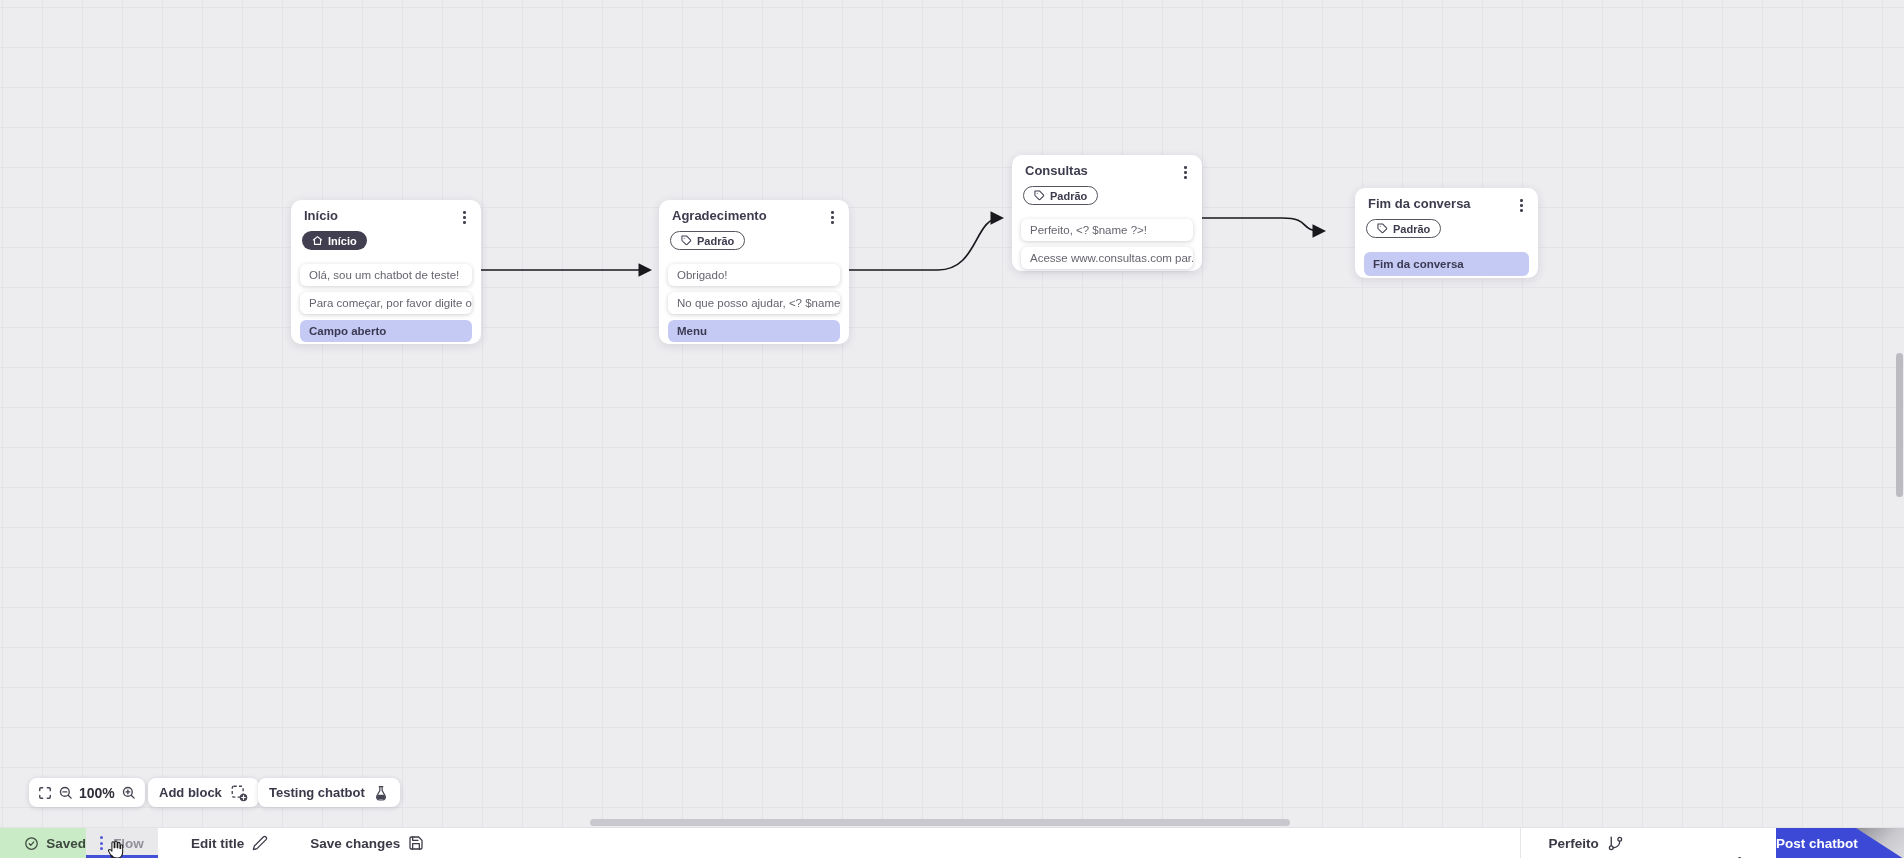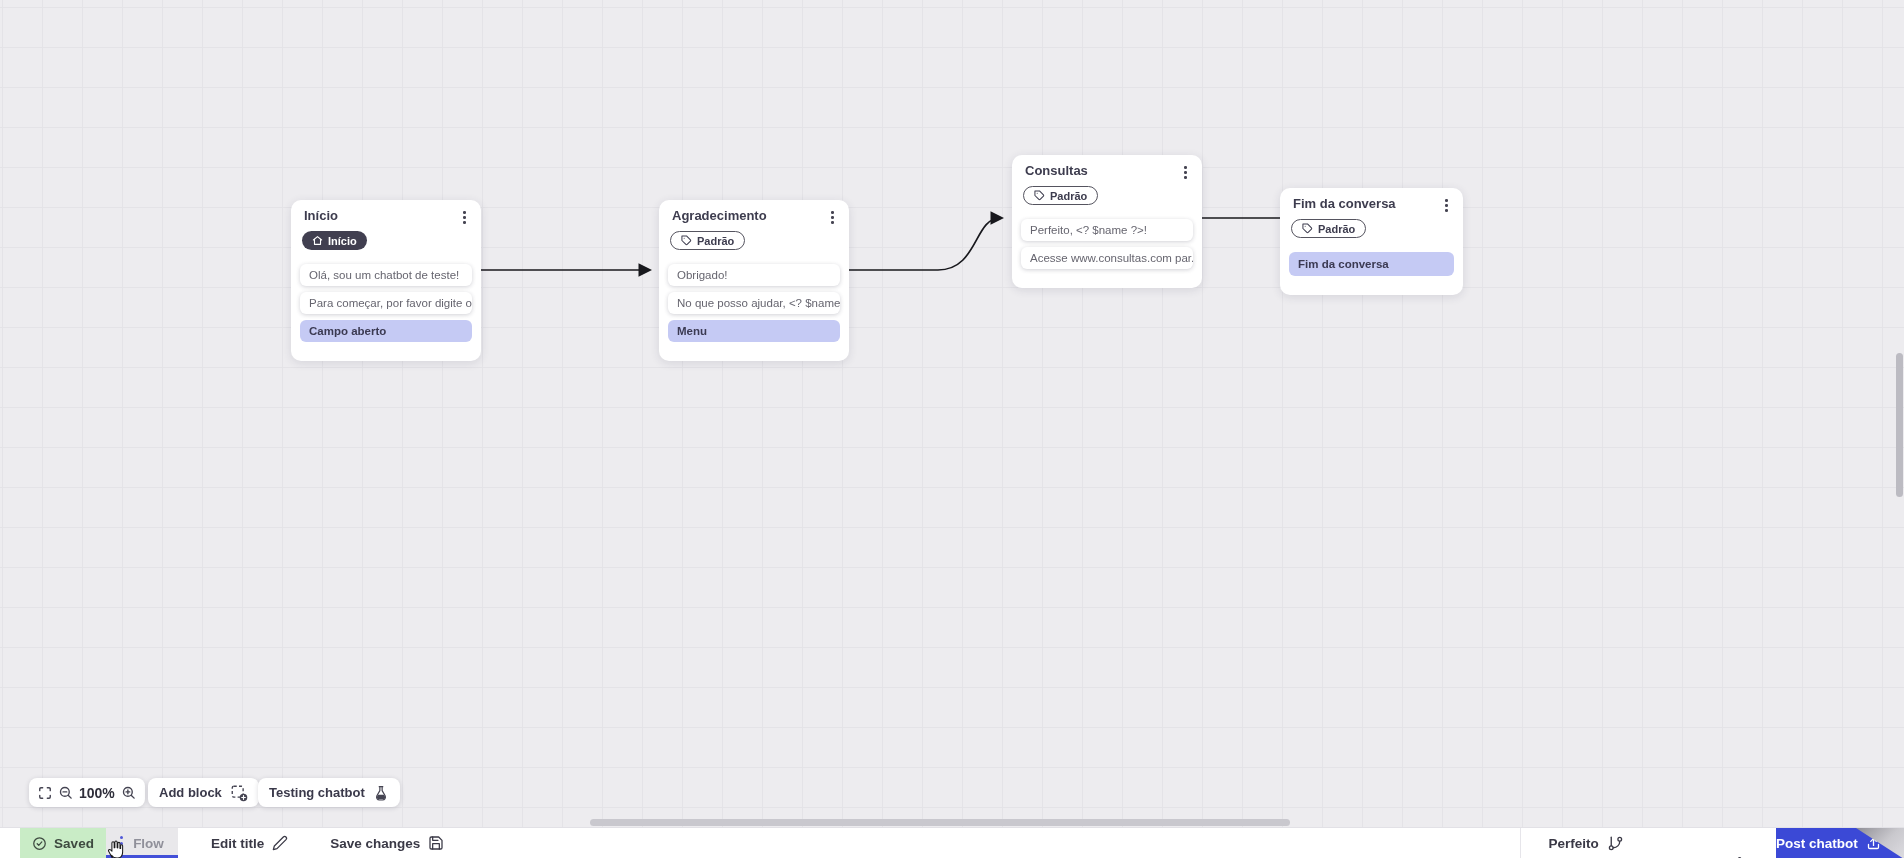--- a/index.html
+++ b/index.html
@@ -10,26 +10,26 @@
   
   .canvas { position:absolute; left:0; top:0; width:1904px; height:827px;
     background-image: linear-gradient(#e4e3e7 1px, transparent 1px),
                       linear-gradient(90deg, #e4e3e7 1px, transparent 1px);
     background-size:40px 40px; background-position:2px 7px; }
 
   
   .wires { position:absolute; left:0; top:0; width:1904px; height:827px; pointer-events:none; }
 
   
-  .node { position:absolute; background:#fff; border-radius:10px; padding:8px 9px 19px;
+  .node { position:absolute; background:#fff; border-radius:10px; padding:8px 9px 2px;
     box-shadow:0 2px 10px rgba(45,45,70,.12); }
   .n0 { left:291px; top:200px; width:190px; }
   .n1 { left:659px; top:200px; width:190px; }
   .n2 { left:1012px; top:155px; width:190px; }
-  .n3 { left:1280px; top:188px; width:183px; }
+  .n3 { left:1355px; top:188px; width:183px; }
   .node-head { display:flex; justify-content:space-between; align-items:flex-start; padding:0 2px 0 4px; height:16px; margin-bottom:7px; }
   .node-title { font-size:13px; font-weight:bold; color:#3d3c4e; line-height:16px; white-space:nowrap; }
   .kebab { display:flex; flex-direction:column; gap:2.6px; align-items:center; padding:3px 4px; cursor:pointer; }
   .kebab i { width:2.6px; height:2.6px; border-radius:50%; background:#454452; }
   .badge-dark { display:inline-flex; align-items:center; gap:5px; height:19px; background:#413f50; color:#fff;
     font-size:11px; font-weight:bold; border-radius:10px; padding:0 10px; margin:0 0 8px 2px; }
   .badge-outline { display:inline-flex; align-items:center; gap:5px; height:19px; border:1.5px solid #55545f;
     color:#3d3c4e; font-size:11px; font-weight:bold; border-radius:10px; padding:0 10px; margin:0 0 8px 2px; background:#fff; }
   .badge-dark svg, .badge-outline svg { width:11px; height:11px; }
   .row { height:22px; border-radius:6px; padding:0 9px; font-size:11.5px; color:#66656f;
@@ -51,33 +51,33 @@
   .zoombar { left:29px; gap:6px; padding:0 9px; }
   .zoom-pct { font-size:14px; color:#2f2e3a; }
   .addblock { left:148px; }
   .testing { left:258px;text-align:center; }
   .icon-btn { display:flex; align-items:center; cursor:pointer; color:#454452; }
 
   
   .statusbar { position:absolute; left:0; top:827px; width:1904px; height:31px; background:#fff;
     border-top:1px solid #e2e1e6; display:flex; align-items:stretch; font-size:13.5px; color:#3a3946; }
   .sb-item { display:flex; align-items:center; gap:8px; font-weight:bold; cursor:pointer; }
-  .saved { width:86px; background:#c9ecc6; color:#3e4a40; justify-content:center; gap:7px; cursor:default;margin-left:20px; }
+  .saved { width:86px; background:#c9ecc6; color:#3e4a40; justify-content:flex-end; gap:7px; cursor:default; }
   .flowtab { width:72px; background:#e9e8eb; position:relative; justify-content:center; gap:10px; }
   .flowtab::after { content:""; position:absolute; left:0; bottom:0; width:100%; height:3px; background:#4350d8; }
   .flow-label { color:#90909a; font-weight:bold; }
   .kebab-blue { display:flex; flex-direction:column; gap:2.6px; align-items:center; }
   .kebab-blue i { width:3px; height:3px; border-radius:50%; background:#5058d8; }
   .edittitle { margin-left:33px; }
   .savechanges { margin-left:42px; }
   .sb-spacer { flex:1; }
   .sb-divider { width:1px; background:#e6e5ea; }
   .versions { margin-left:17px; padding:0 10px; }
   .settings { margin-left:26px; padding:0 10px;margin-top:37px; }
-  .postbtn { margin-left:18px; width:128px; background:#3b49d6; color:#fff; justify-content:flex-start; gap:8px; position:relative; overflow:hidden; }
+  .postbtn { margin-left:18px; width:128px; background:#3b49d6; color:#fff; justify-content:space-between; gap:8px; position:relative; overflow:hidden; }
   .corner-fold { position:absolute; right:0; top:0; width:48px; height:31px;
     background:linear-gradient(135deg,#8f8e95 0%,#c9c8cd 55%,#dddce1 100%);
     clip-path:polygon(0 0, 100% 0, 100% 100%); }
   .sb-icon { color:#3a3946; display:flex; align-items:center; }
 
   .cursor { position:absolute; left:104px; top:838px; width:22px; height:22px; z-index:20; }
 </style>
 </head>
 <body>
 

